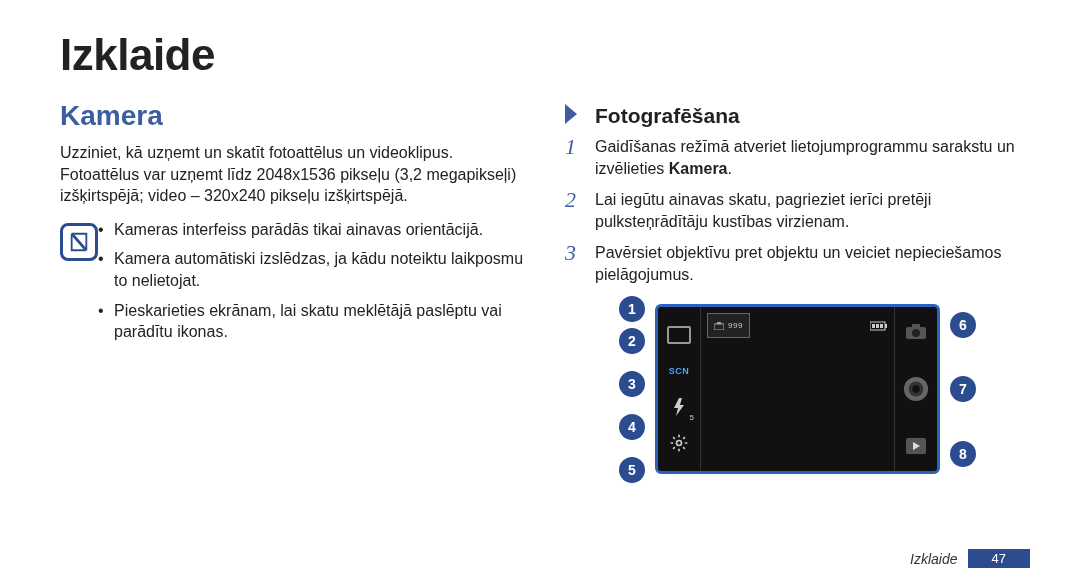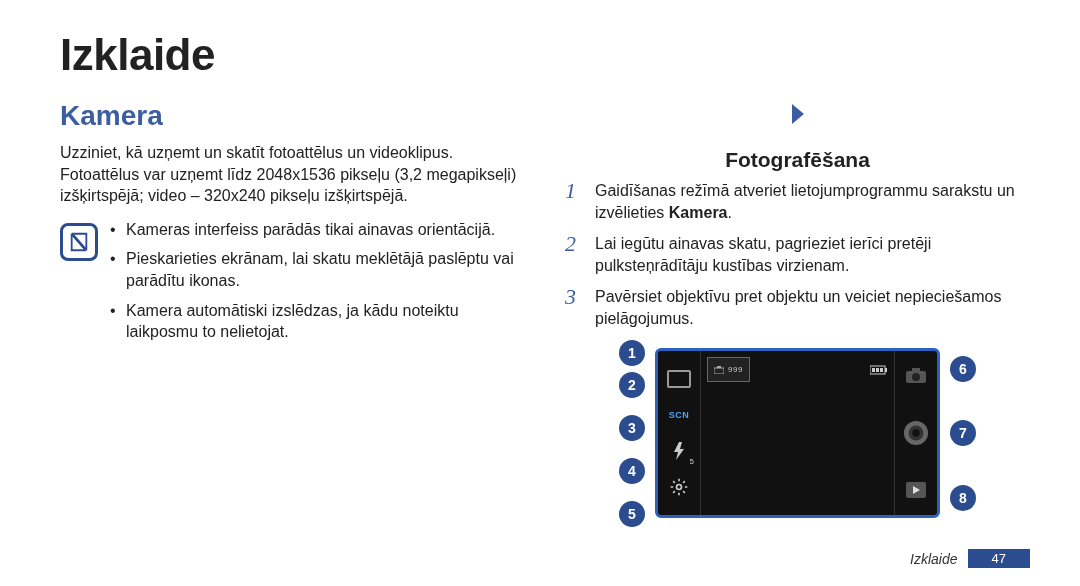--- a/index.html
+++ b/index.html
@@ -24,35 +24,35 @@
     letter-spacing: -0.5px;
   }
   .section-title {
     font-size: 28px;
     font-weight: 700;
     color: #3c5ea0;
     margin-bottom: 10px;
   }
   .p { font-size: 16px; line-height: 1.35; margin-bottom: 12px; }
 
-  .info-row { display: flex; align-items: flex-start; gap: 12px; margin-top: 6px; }
+  .info-row { display: flex; align-items: flex-start; margin-top: 6px; }
   .info-icon {
     width: 38px; height: 38px;
     border: 3px solid #2b4d8f;
     border-radius: 8px;
     display: flex; align-items: center; justify-content: center;
     flex-shrink: 0;
     margin-top: 4px;
   }
   .info-icon svg { width: 22px; height: 22px; }
   .bullets { list-style: none; }
   .bullets li { position: relative; padding-left: 16px; font-size: 16px; line-height: 1.35; margin-bottom: 8px; }
   .bullets li::before { content: "•"; position: absolute; left: 0; top: 0; }
 
-  .sub-heading-row { display: flex; align-items: center; gap: 24px; margin-bottom: 8px; margin-top: 4px; flex-direction: column; }
+  .sub-heading-row { display: flex; gap: 18px; margin-bottom: 8px; margin-top: 4px; }
   .chevron {
     width: 0; height: 0;
     border-top: 10px solid transparent;
     border-bottom: 10px solid transparent;
     border-left: 12px solid #3c5ea0;
   }
   .sub-heading { font-size: 21px; font-weight: 700; color: #222; }
 
   .step { display: flex; gap: 10px; margin-bottom: 10px; }
   .step-num { font-size: 22px; font-style: italic; color: #3c5ea0; font-family: Georgia, serif; width: 20px; flex-shrink: 0; line-height: 1; }
@@ -135,22 +135,22 @@
 
     <div class="info-row">
       <div class="info-icon">
         <svg viewBox="0 0 24 24">
             <path d="M4 3 L20 21 M4 3 L4 21 L20 21 M4 3 L20 3 L20 21" fill="none" stroke="#2b4d8f" stroke-width="2"></path>
             <path d="M5 4 L19 20" stroke="#2b4d8f" stroke-width="3"></path>
           </svg>
       </div>
       <ul class="bullets">
         <li>Kameras interfeiss parādās tikai ainavas orientācijā.</li>
+        <li>Kamera automātiski izslēdzas, ja kādu noteiktu laikposmu to nelietojat.</li>
         <li>Pieskarieties ekrānam, lai skatu meklētājā paslēptu vai parādītu ikonas.</li>
-        <li>Kamera automātiski izslēdzas, ja kādu noteiktu laikposmu to nelietojat.</li>
       </ul>
     </div>
   </div>
 
   <div class="col-right">
     <div class="sub-heading-row">
       <span class="chevron"></span>
       <span class="sub-heading">Fotografēšana</span>
     </div>
 

